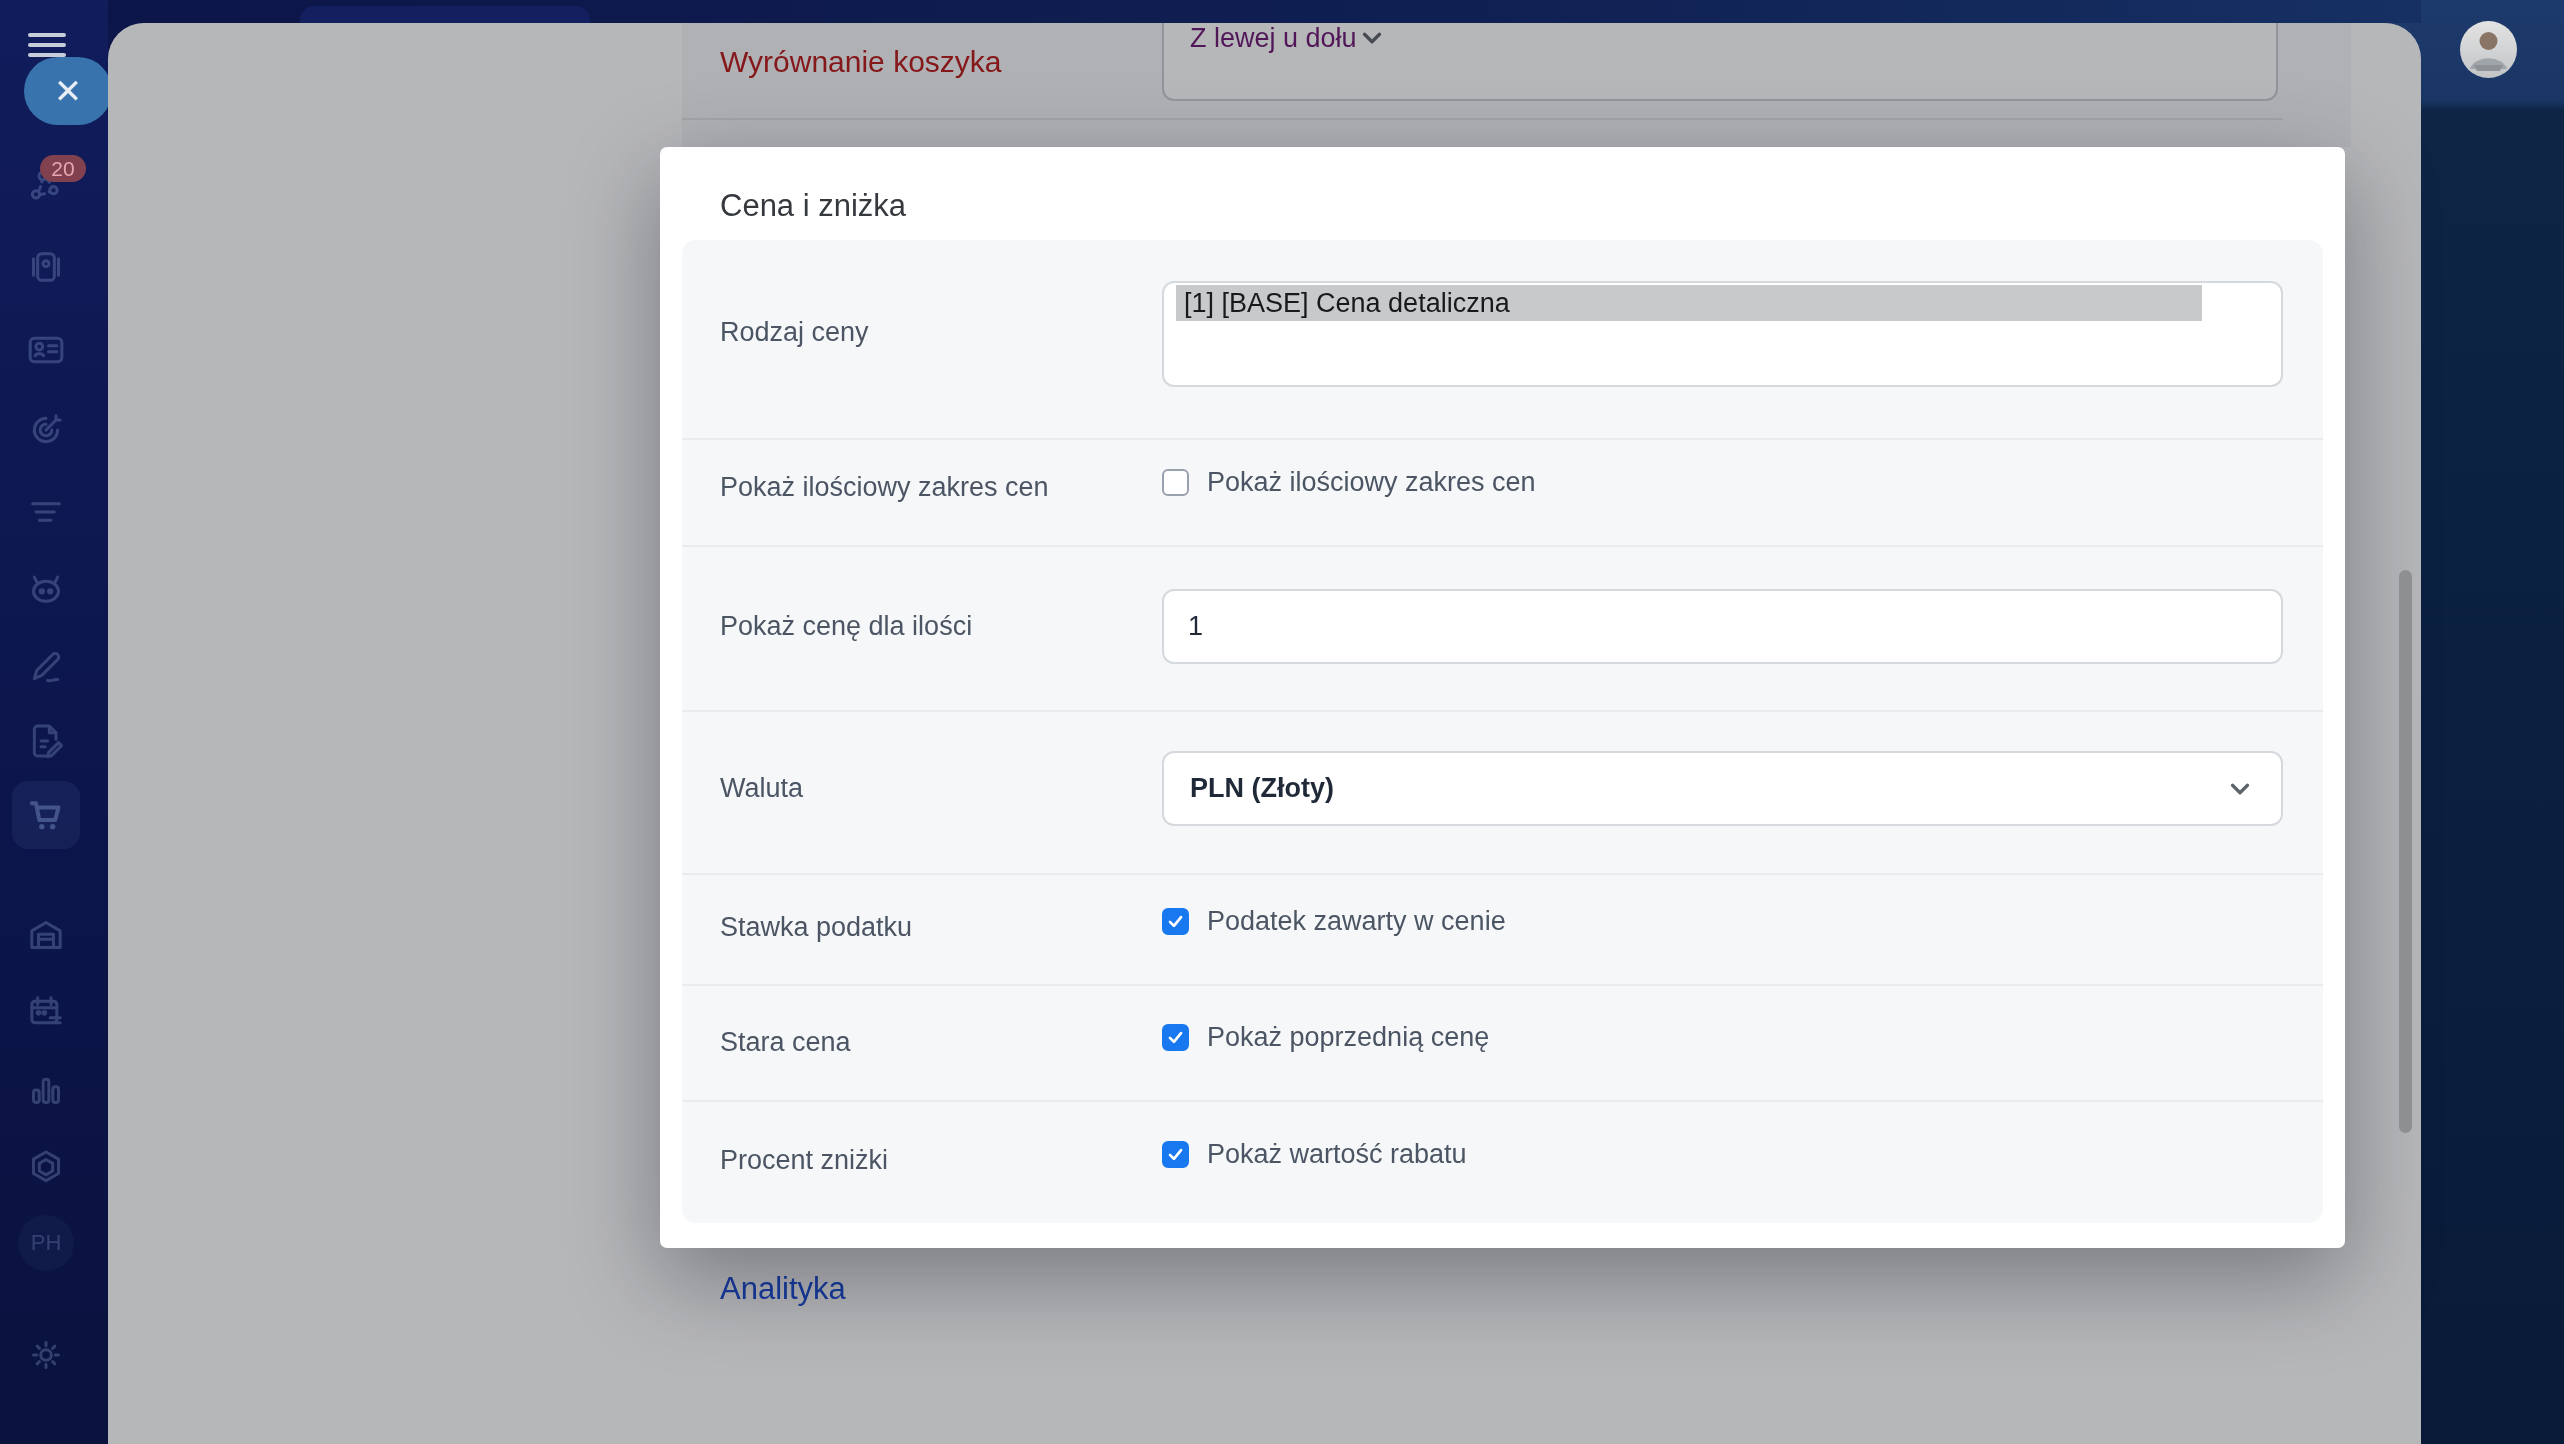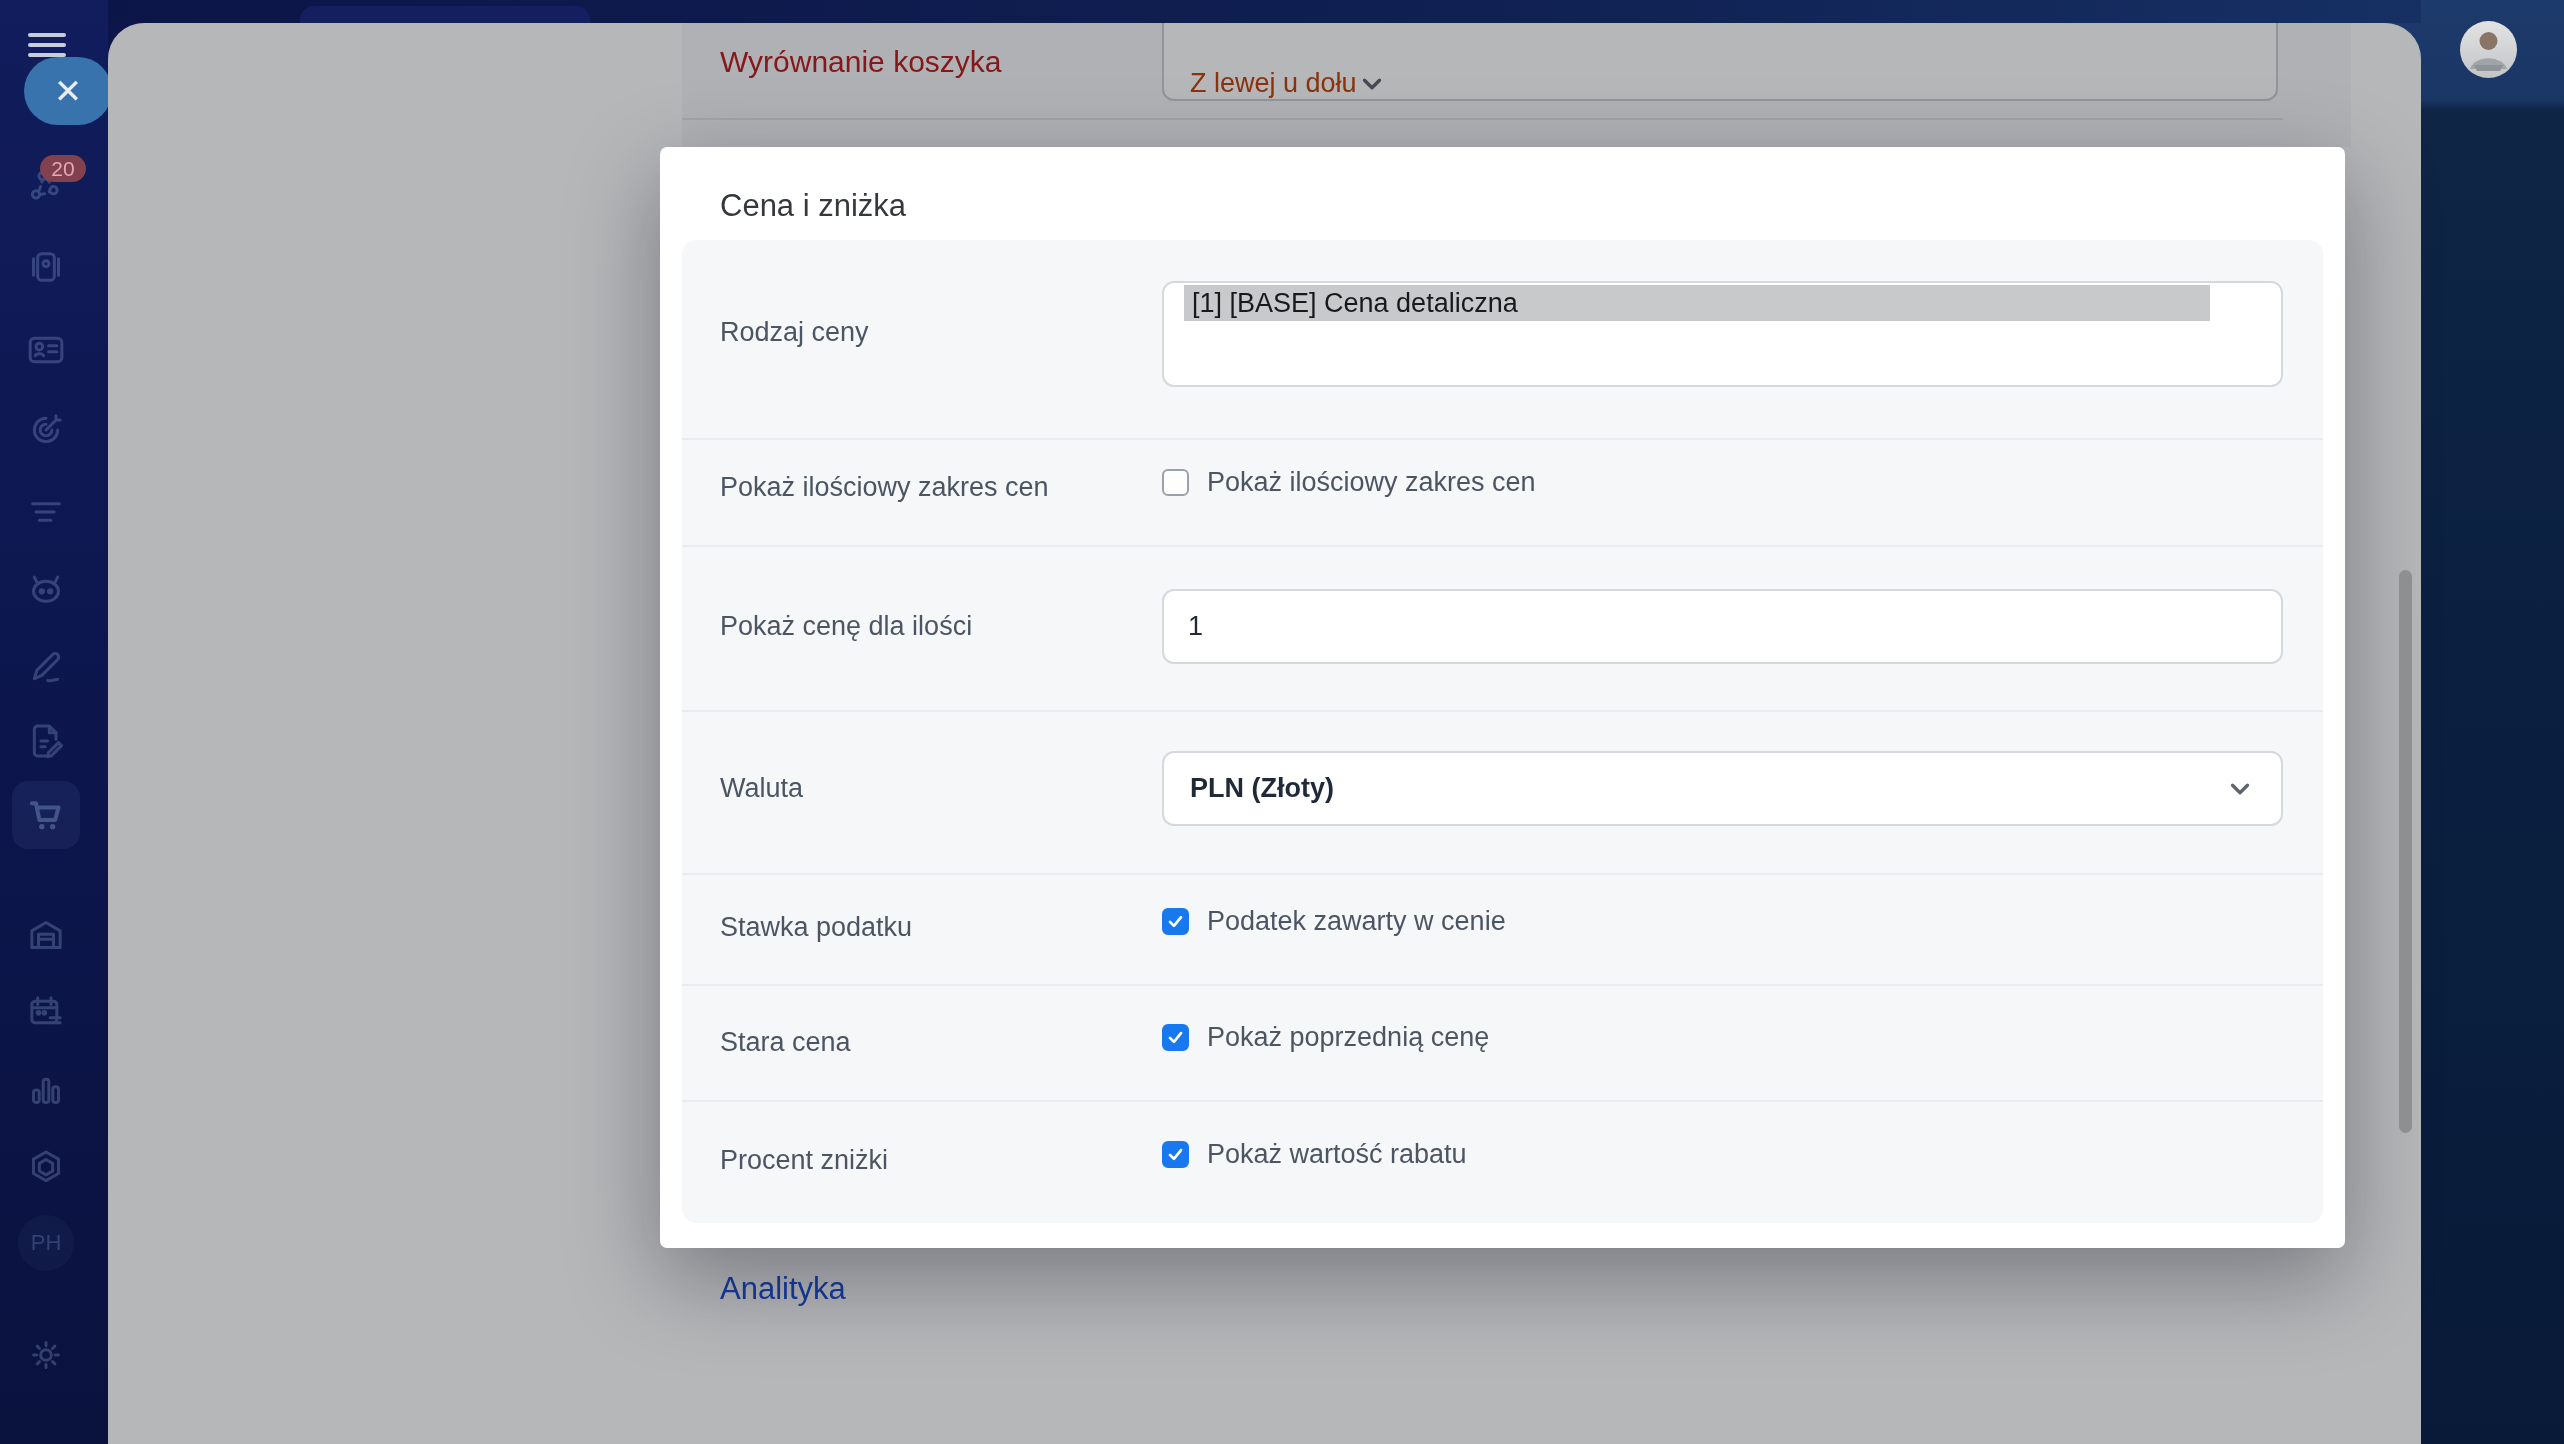--- a/index.html
+++ b/index.html
@@ -38,22 +38,22 @@
   
   .avatar{position:absolute;left:2460px;top:21px;width:57px;height:57px;border-radius:50%;
     overflow:hidden;background:linear-gradient(180deg,#e3e3e3,#c2c4c6);cursor:pointer;}
 
   
   .outer-modal{position:absolute;left:108px;top:23px;width:2313px;height:1421px;
     background:#ffffff;border-radius:36px 36px 0 0;overflow:hidden;}
   .om-panel{position:absolute;left:574px;top:0;width:1669px;height:124px;background:#f6f7f9;}
   .om-row-label{position:absolute;left:612px;top:22px;font-size:30px;color:#b91c1c;}
   .om-select{position:absolute;left:1054px;top:-16px;width:1116px;height:94px;background:#fff;
-    border:2px solid #c9ced4;border-radius:12px;display:flex;align-items:flex-end;
-    padding:14px 24px 0 26px;font-size:27px;color:#c2410c;}
+    border:2px solid #c9ced4;border-radius:12px;display:flex;align-items:flex-start;
+    padding:14px 24px 0 26px;font-size:27px;color:#701a75;}
   .om-divider{position:absolute;left:574px;top:95px;width:1601px;height:2px;background:#e2e4e7;}
   .om-section-title{position:absolute;left:612px;top:1222px;font-size:31px;color:#1d4ed8;font-weight:400;}
   .om-footer{position:absolute;left:0;top:1310px;width:2313px;height:111px;background:#fefefe;
     border-top:1px solid #e3e5e7;box-shadow:0 -12px 18px rgba(0,0,0,.10);}
   .btn-save{position:absolute;left:976px;top:30px;width:160px;height:74px;border:none;
     border-radius:14px;background:#2584f0;color:#f6f9fc;font-size:27px;cursor:pointer;}
   .btn-cancel{position:absolute;left:1190px;top:30px;height:74px;border:none;background:none;
     font-size:27px;color:#3c4249;cursor:pointer;padding:0 12px;}
 
   
@@ -67,21 +67,21 @@
   
   .dialog{position:absolute;left:660px;top:147px;width:1685px;height:1101px;background:#ffffff;
     border-radius:7px;z-index:7;box-shadow:0 30px 90px rgba(5,10,25,.35);}
   .dialog-title{position:absolute;left:60px;top:20px;font-size:31px;color:#35393e;font-weight:500;}
   .form-panel{position:absolute;left:22px;top:93px;width:1641px;height:983px;
     background:#f6f7f9;border-radius:14px;}
   .row-label{position:absolute;left:38px;font-size:27px;color:#4b5563;}
   .divider{position:absolute;left:0;width:1641px;height:2px;background:#e9ebee;}
 
   .listbox{position:absolute;left:480px;top:41px;width:1121px;height:106px;background:#fff;
-    border:2px solid #d5d9de;border-radius:12px;padding:2px 20px;overflow:hidden;cursor:pointer;}
+    border:2px solid #d5d9de;border-radius:12px;padding:2px 12px;overflow:hidden;cursor:pointer;}
   .listbox .opt{width:1026px;height:36px;background:#c8c9cb;display:flex;align-items:center;
     padding-left:8px;font-size:27px;color:#17191c;white-space:nowrap;}
 
   .text-input{position:absolute;left:480px;top:349px;width:1121px;height:75px;background:#fff;
     border:2px solid #d5d9de;border-radius:12px;font-size:27px;color:#1f2937;padding:0 24px;}
   .select{position:absolute;left:480px;top:511px;width:1121px;height:75px;background:#fff;
     border:2px solid #d5d9de;border-radius:12px;display:flex;align-items:center;
     justify-content:space-between;padding:0 26px;font-size:27px;color:#1f2937;cursor:pointer;font-weight:bold;}
   .chev svg{width:30px;height:30px;stroke:#5d646d;stroke-width:2.6;fill:none;
     stroke-linecap:round;stroke-linejoin:round;display:block;}

